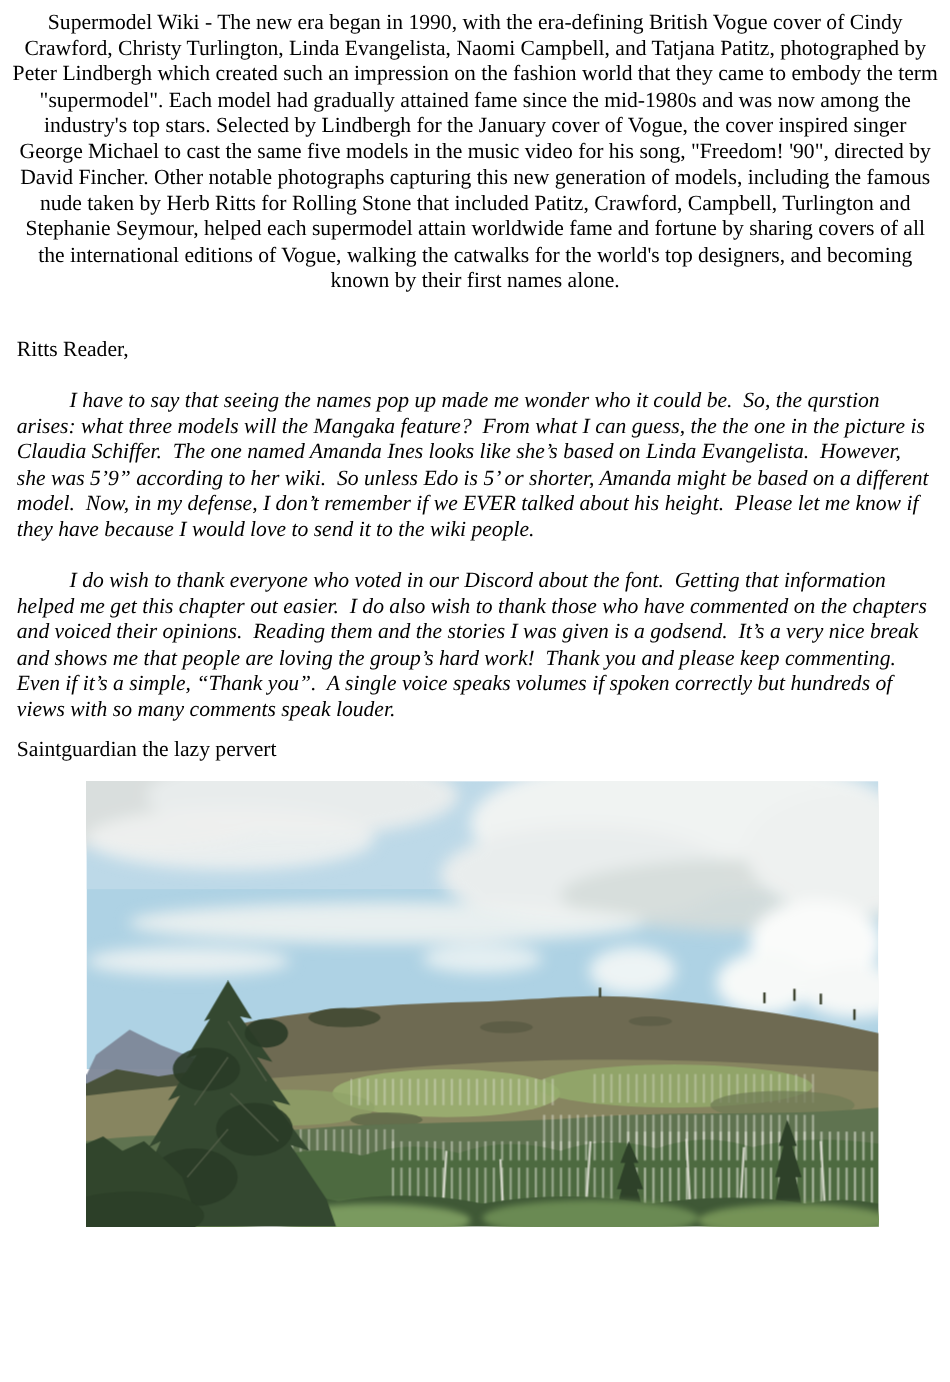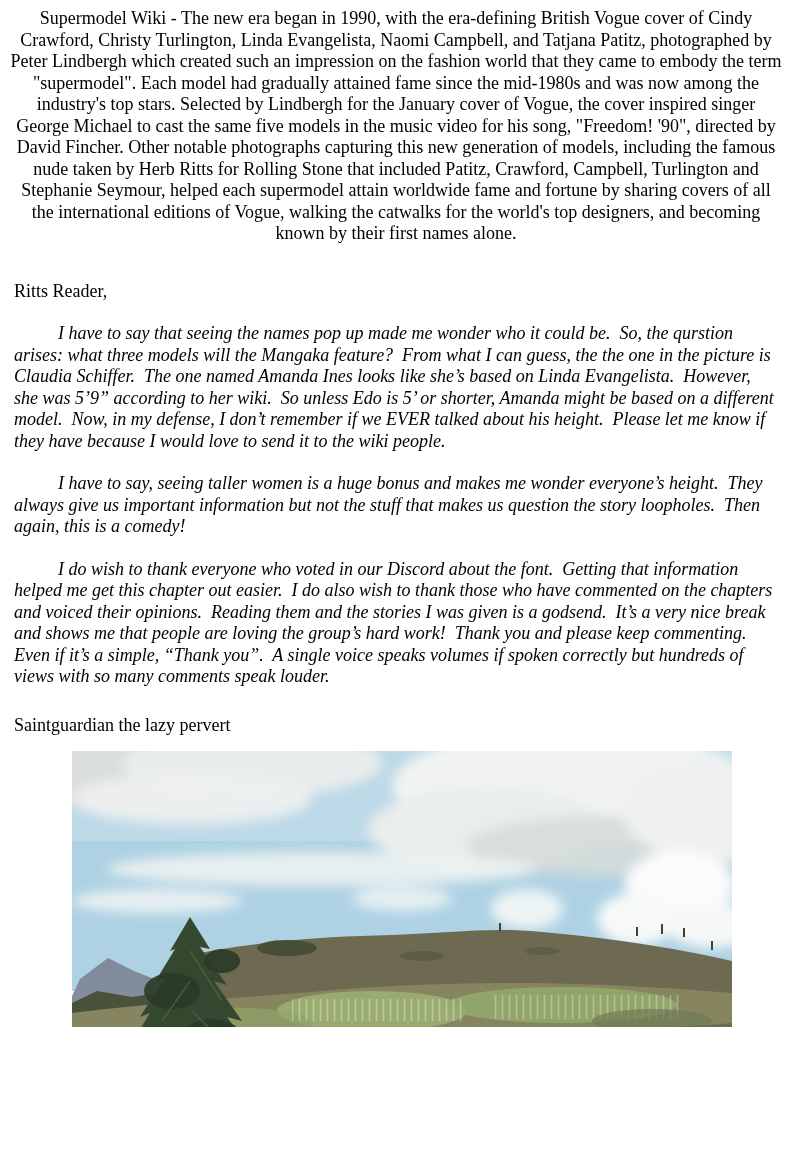--- a/index.html
+++ b/index.html
@@ -2,56 +2,55 @@
 <html><head>
 <meta charset="utf-8">
 <style>
   html, body { margin: 0; padding: 0; }
   body {
     width: 792px; height: 1152px; overflow: hidden;
     background: #ffffff; color: #000000;
     font-family: "Liberation Serif", serif;
     font-size: 18px; line-height: 21.5px;
   }
-  .page { width: 792px; height: 1027px; overflow: hidden; }
+  .page { width: 792px; height: 1152px; overflow: hidden; }
   .intro {
     margin: 8px 10px 0 10px;
     text-align: center;
     white-space: pre-wrap;
   }
   .salutation { margin: 36px 14px 0 14px; }
   .para {
     margin: 21px 14px 0 14px;
     text-indent: 44px;
     white-space: pre-wrap;
     text-align: left;
     font-style: italic;
   }
   .closing { margin: 27px 14px 0 14px; }
-  .signature { margin: 27px 14px 0 14px; }
+  .signature { margin: 12px 14px 0 14px; }
   .photo {
     margin: 15px 0 0 72px;
     width: 660px; height: 371px;
     overflow: hidden;
     line-height: 0;
   }
   .photo svg { display: block; }
 </style>
 </head>
 <body>
 
 <div class="page">
 
   <p class="intro">Supermodel Wiki - The new era began in 1990, with the era-defining British Vogue cover of Cindy Crawford, Christy Turlington, Linda Evangelista, Naomi Campbell, and Tatjana Patitz, photographed by Peter Lindbergh which created such an impression on the fashion world that they came to embody the term "supermodel". Each model had gradually attained fame since the mid-1980s and was now among the industry's top stars. Selected by Lindbergh for the January cover of Vogue, the cover inspired singer George Michael to cast the same five models in the music video for his song, "Freedom! '90", directed by David Fincher. Other notable photographs capturing this new generation of models, including the famous nude taken by Herb Ritts for Rolling Stone that included Patitz, Crawford, Campbell, Turlington and Stephanie Seymour, helped each supermodel attain worldwide fame and fortune by sharing covers of all the international editions of Vogue, walking the catwalks for the world's top designers, and becoming known by their first names alone.</p>
 
   <p class="salutation">Ritts Reader,</p>
 
   <p class="para">I have to say that seeing the names pop up made me wonder who it could be.  So, the qurstion arises: what three models will the Mangaka feature?  From what I can guess, the the one in the picture is Claudia Schiffer.  The one named Amanda Ines looks like she’s based on Linda Evangelista.  However, she was 5’9” according to her wiki.  So unless Edo is 5’ or shorter, Amanda might be based on a different model.  Now, in my defense, I don’t remember if we EVER talked about his height.  Please let me know if they have because I would love to send it to the wiki people.</p>
 
-  <p class="para">I have to say, seeing taller women is a huge bonus and makes me wonder everyone’s height.  They always give us important information but not the stuff that makes us question the story loopholes.  Then again, this is a comedy!</p>
 
   <p class="para">I do wish to thank everyone who voted in our Discord about the font.  Getting that information helped me get this chapter out easier.  I do also wish to thank those who have commented on the chapters and voiced their opinions.  Reading them and the stories I was given is a godsend.  It’s a very nice break and shows me that people are loving the group’s hard work!  Thank you and please keep commenting.  Even if it’s a simple, “Thank you”.  A single voice speaks volumes if spoken correctly but hundreds of views with so many comments speak louder.</p>
 
 
   <p class="signature">Saintguardian the lazy pervert</p>
 
   <div class="photo" title="Landscape photo of a shrub-covered mountain ridge under a blue sky with large white clouds, a dark juniper tree in the left foreground and aspen groves below">
     <svg width="660" height="371" viewBox="0 0 660 371" xmlns="http://www.w3.org/2000/svg">
       <defs>
         <filter id="soft" x="-30%" y="-30%" width="160%" height="160%">

